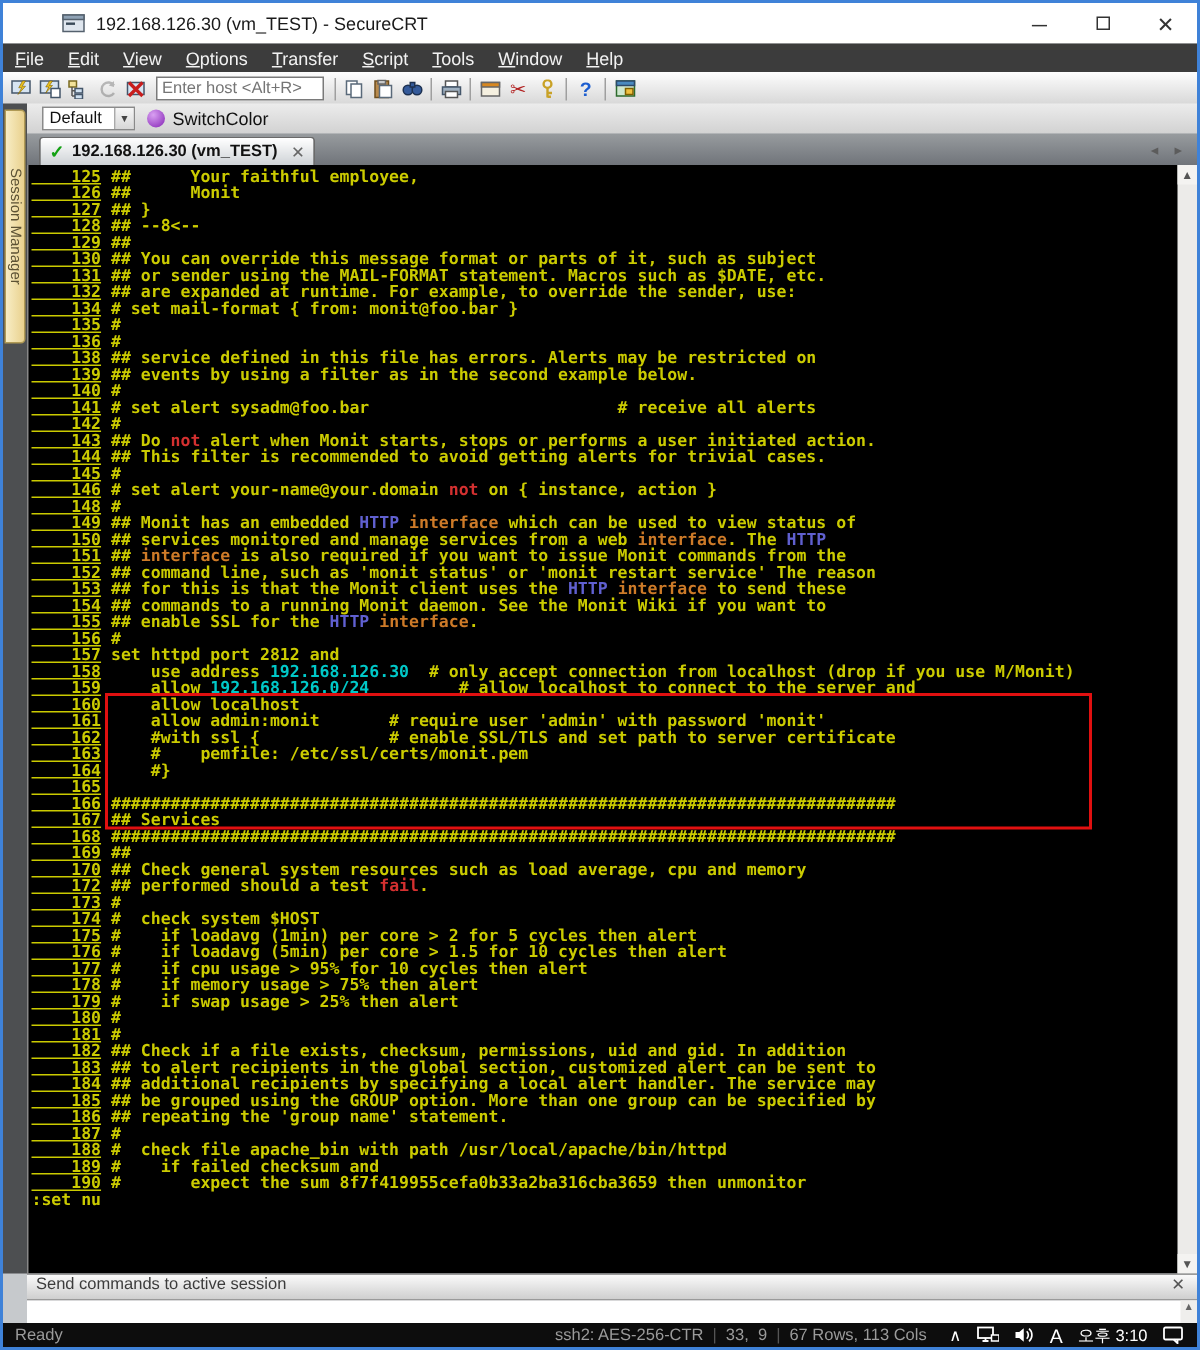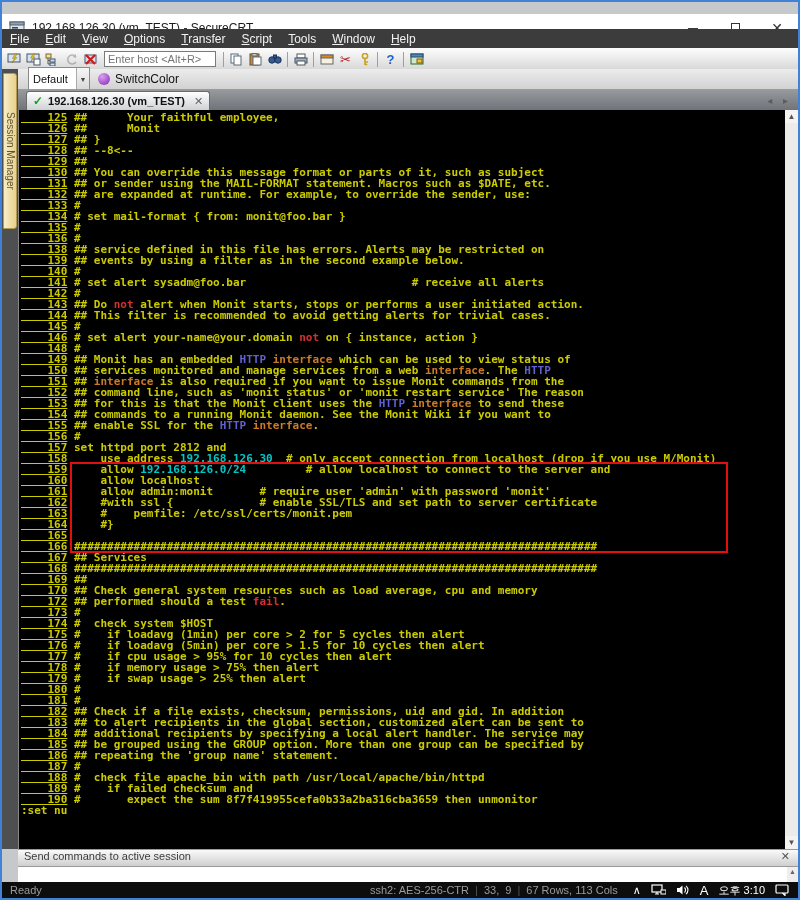--- a/index.html
+++ b/index.html
@@ -1,22 +1,22 @@
 <!DOCTYPE html>
 <html><head>
 <meta charset="utf-8">
 <style>
   html,body{margin:0;padding:0;background:#9aa0a6;}
   *{box-sizing:border-box;}
   #win{position:relative;width:800px;height:900px;background:#c6c9cc;
        border:2px solid #3f82d8;overflow:hidden;
        font-family:"Liberation Sans",sans-serif;}
   
-  #titlebar{position:absolute;left:0;top:12px;right:0;height:27px;background:#ffffff;
-            display:flex;align-items:center;}
+  #titlebar{position:absolute;left:0;top:0;right:0;height:27px;background:#ffffff;
+            display:flex;align-items:center;padding-left:32px;}
   #title-icon{margin-left:7px;width:16px;height:14px;flex:0 0 auto;}
   #title-text{margin-left:7px;font-size:12px;color:#1a1a1a;}
   #win-controls{margin-left:auto;display:flex;height:100%;}
   .wc{width:42px;display:flex;align-items:center;justify-content:center;
       font-size:14px;color:#333;cursor:default;}
   .wc .sq{width:9px;height:9px;border:1px solid #333;display:inline-block;}
   
   #menubar{position:absolute;left:0;top:27px;right:0;height:19px;background:#3c3c3c;
            display:flex;align-items:center;padding-left:0;}
   .menu-item{display:inline-block;color:#f2f2f2;font-size:12px;padding:2px 8px;}
@@ -27,21 +27,21 @@
             display:flex;align-items:center;padding-left:3px;}
   .tb-icon{width:19px;height:17px;display:flex;align-items:center;justify-content:center;
            font-size:13px;line-height:1;}
   .tb-icon.disabled{opacity:.4;filter:grayscale(1);}
   .tb-sep{width:1px;height:15px;background:#9f9f9f;margin:0 3px;}
   #host-input{width:112px;height:16px;margin:0 4px;border:1px solid #7a7a7a;
               font-size:11px;color:#777;padding:0 3px;background:#fff;}
   
   #toolbar2{position:absolute;left:16px;top:67px;right:0;height:20px;
             background:linear-gradient(#ececec,#d2d2d2);display:flex;align-items:center;}
-  #combo{margin-left:10px;width:62px;height:24px;background:#fff;border:1px solid #8a8a8a;
+  #combo{margin-left:10px;width:62px;height:16px;background:#fff;border:1px solid #8a8a8a;
          display:flex;align-items:center;font-size:11px;color:#111;}
   #combo .val{flex:1;padding-left:4px;}
   #combo .drop{width:13px;height:100%;background:linear-gradient(#f6f6f6,#d8d8d8);
                border-left:1px solid #aaa;font-size:7px;color:#444;display:flex;
                align-items:center;justify-content:center;}
   #switchcolor{display:flex;align-items:center;margin-left:8px;font-size:12px;color:#111;}
   #purple-ball{width:12px;height:12px;border-radius:50%;margin-right:5px;
                background:radial-gradient(circle at 35% 30%,#d9a0f2,#8322b4);}
   
   #tabbar{position:absolute;left:16px;top:87px;right:0;height:21px;
@@ -251,21 +251,20 @@
   <div id="terminal">
     <div id="term-content">
         <div class="tl"><span class="ln">    125</span> <span class="c-y">##      Your faithful employee,</span></div>
         <div class="tl"><span class="ln">    126</span> <span class="c-y">##      Monit</span></div>
         <div class="tl"><span class="ln">    127</span> <span class="c-y">## }</span></div>
         <div class="tl"><span class="ln">    128</span> <span class="c-y">## --8&lt;--</span></div>
         <div class="tl"><span class="ln">    129</span> <span class="c-y">##</span></div>
         <div class="tl"><span class="ln">    130</span> <span class="c-y">## You can override this message format or parts of it, such as subject</span></div>
         <div class="tl"><span class="ln">    131</span> <span class="c-y">## or sender using the MAIL-FORMAT statement. Macros such as $DATE, etc.</span></div>
         <div class="tl"><span class="ln">    132</span> <span class="c-y">## are expanded at runtime. For example, to override the sender, use:</span></div>
-        <div class="tl"><span class="ln">    133</span> <span class="c-y">#</span></div>
         <div class="tl"><span class="ln">    134</span> <span class="c-y"># set mail-format { from: monit@foo.bar }</span></div>
         <div class="tl"><span class="ln">    135</span> <span class="c-y">#</span></div>
         <div class="tl"><span class="ln">    136</span> <span class="c-y">#</span></div>
         <div class="tl"><span class="ln">    138</span> <span class="c-y">## service defined in this file has errors. Alerts may be restricted on</span></div>
         <div class="tl"><span class="ln">    139</span> <span class="c-y">## events by using a filter as in the second example below.</span></div>
         <div class="tl"><span class="ln">    140</span> <span class="c-y">#</span></div>
         <div class="tl"><span class="ln">    141</span> <span class="c-y"># set alert sysadm@foo.bar                         # receive all alerts</span></div>
         <div class="tl"><span class="ln">    142</span> <span class="c-y">#</span></div>
         <div class="tl"><span class="ln">    143</span> <span class="c-y">## Do </span><span class="c-r">not</span><span class="c-y"> alert when Monit starts, stops or performs a user initiated action.</span></div>
         <div class="tl"><span class="ln">    144</span> <span class="c-y">## This filter is recommended to avoid getting alerts for trivial cases.</span></div>

